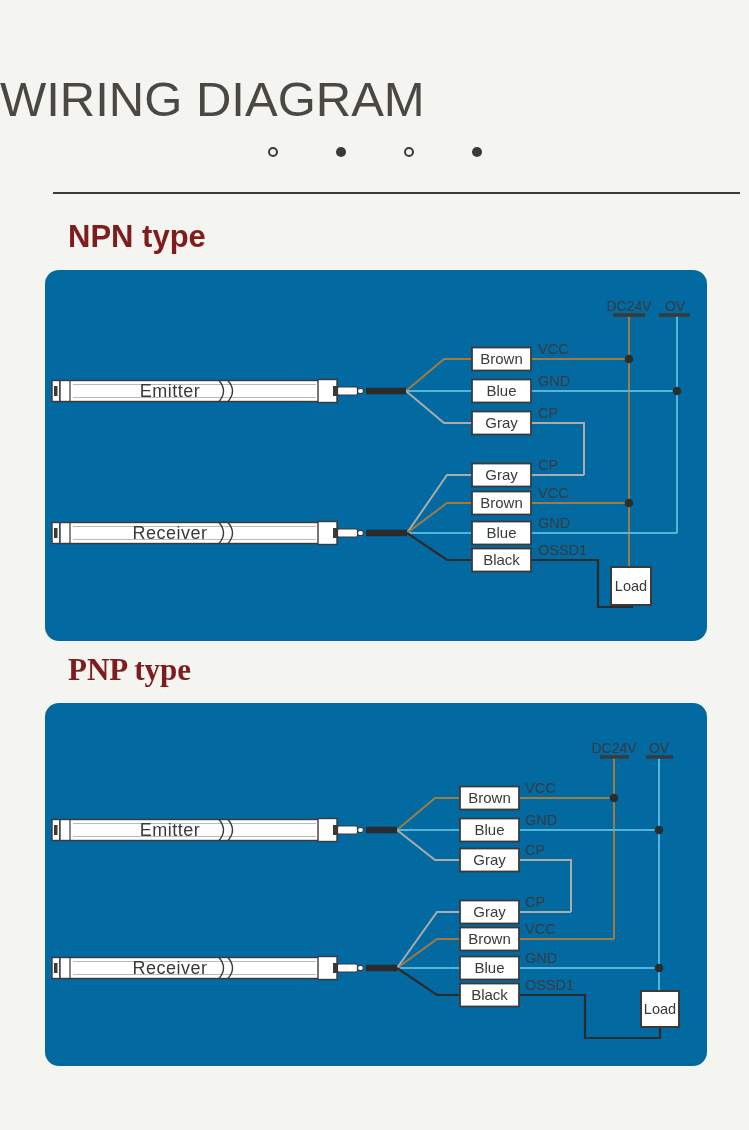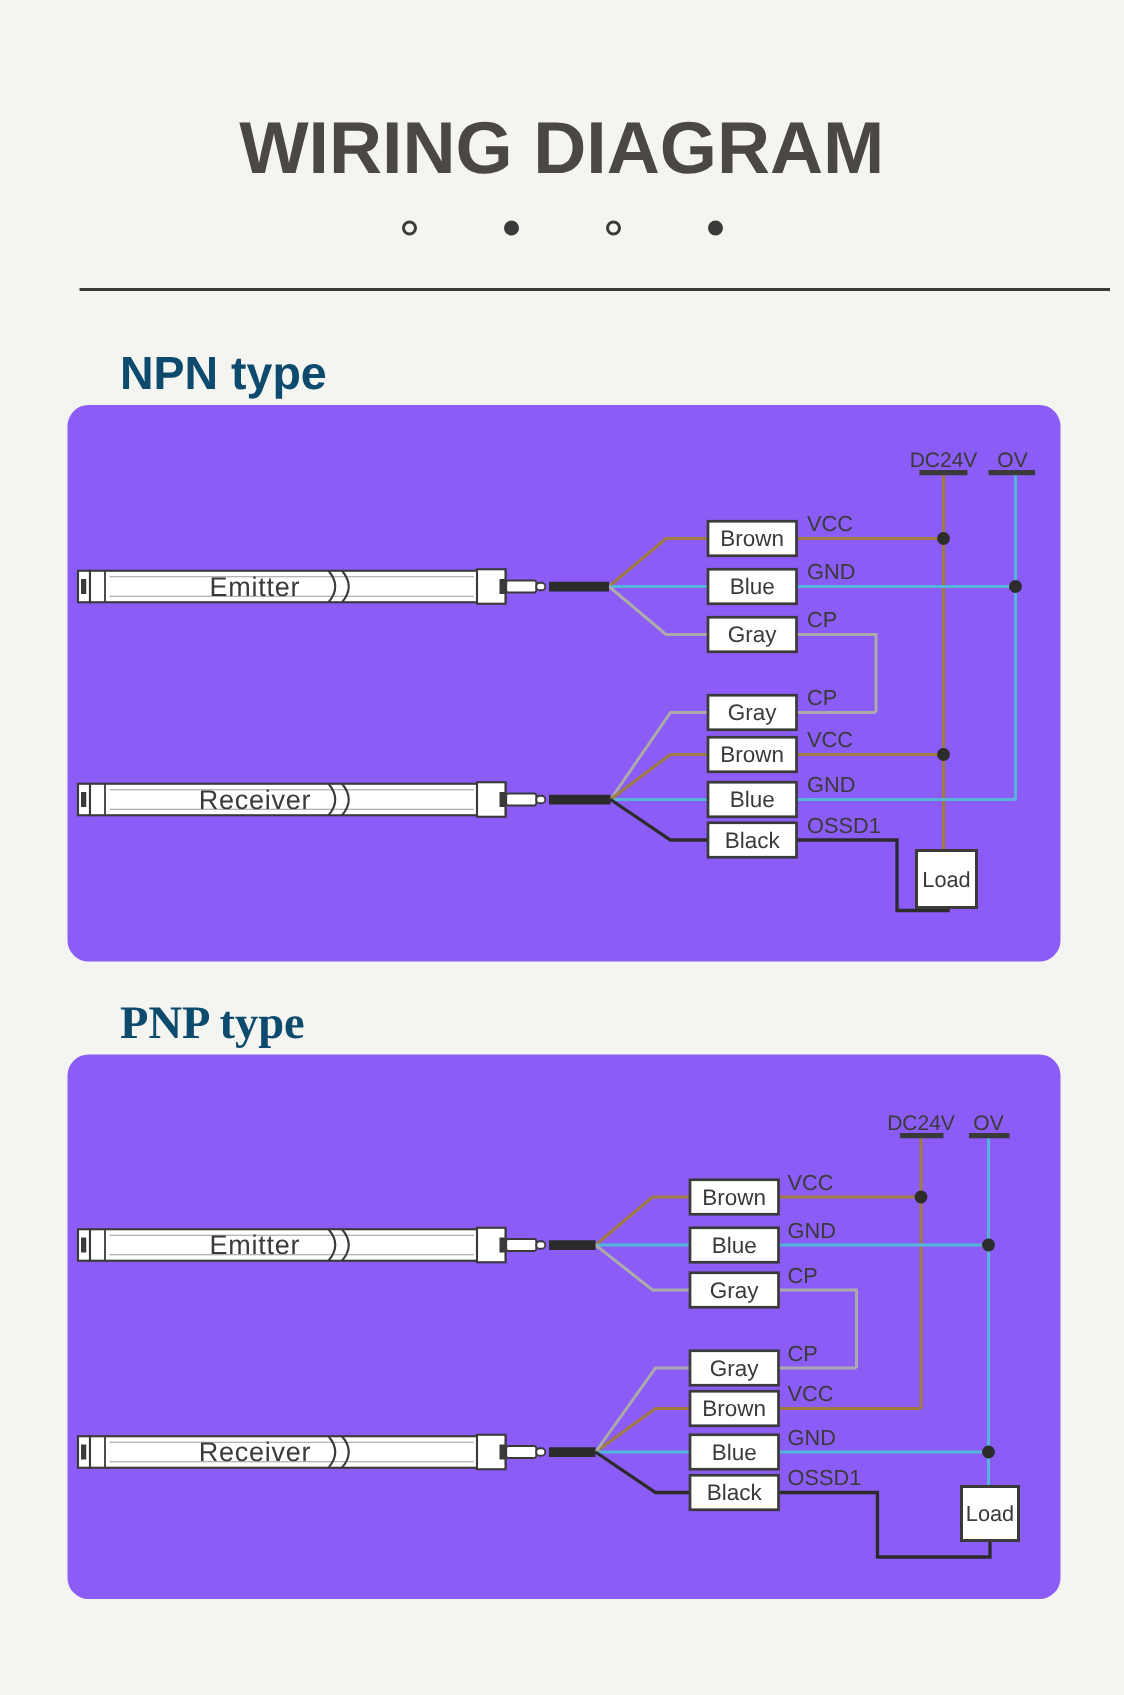--- a/index.html
+++ b/index.html
@@ -2,33 +2,33 @@
 <html><head>
 <meta charset="utf-8">
 <style>
   html,body { margin:0; padding:0; }
   body {
     width:749px; height:1130px; position:relative; overflow:hidden;
     background:#F4F4F1; font-family:"Liberation Sans", sans-serif;
   }
   h1.title {
     position:absolute; top:72px; left:0; right:0; margin:0;
-    text-align:center; font-size:49px; line-height:54px; font-weight:bold;
+    text-align:left; font-size:49px; line-height:54px; font-weight:normal;
     color:#4B4743; letter-spacing:0px;
   }
   .dots { position:absolute; top:147px; left:0; right:0;
     display:flex; justify-content:center; align-items:center; gap:58px; }
   .dot { width:10px; height:10px; border-radius:50%; box-sizing:border-box; }
   .dot.hollow { border:2px solid #3A3A3A; background:transparent; }
   .dot.filled { background:#3A3A3A; }
   .rule { position:absolute; top:192px; left:53px; width:687px; height:2px; background:#3A3A3A; }
-  h2.sec { position:absolute; left:68px; margin:12px; font-size:31px; font-weight:bold; color:#0c4a6e; }
+  h2.sec { position:absolute; left:68px; margin:0; font-size:31px; font-weight:bold; color:#7f1d1d; }
   .h-npn { top:219px; }
   .h-pnp { top:652px;font-family:Liberation Serif, serif; }
-  .card { position:absolute; left:45px; width:662px; background:#8b5cf6; border-radius:14px; }
+  .card { position:absolute; left:45px; width:662px; background:#0369a1; border-radius:14px; }
   .card-npn { top:270px; height:371px; }
   .card-pnp { top:703px; height:363px; }
   .card svg { display:block; }
 
   
   .wire  { fill:none; stroke-width:2; }
   .blackwire { fill:none; stroke-width:2.2; }
   .struct { stroke:#3A3A3A; fill:none; stroke-width:1.5; }
   .thick  { stroke-width:3.5; }
   .cable  { stroke:#2B2B2B; stroke-width:6.5; fill:none; }

